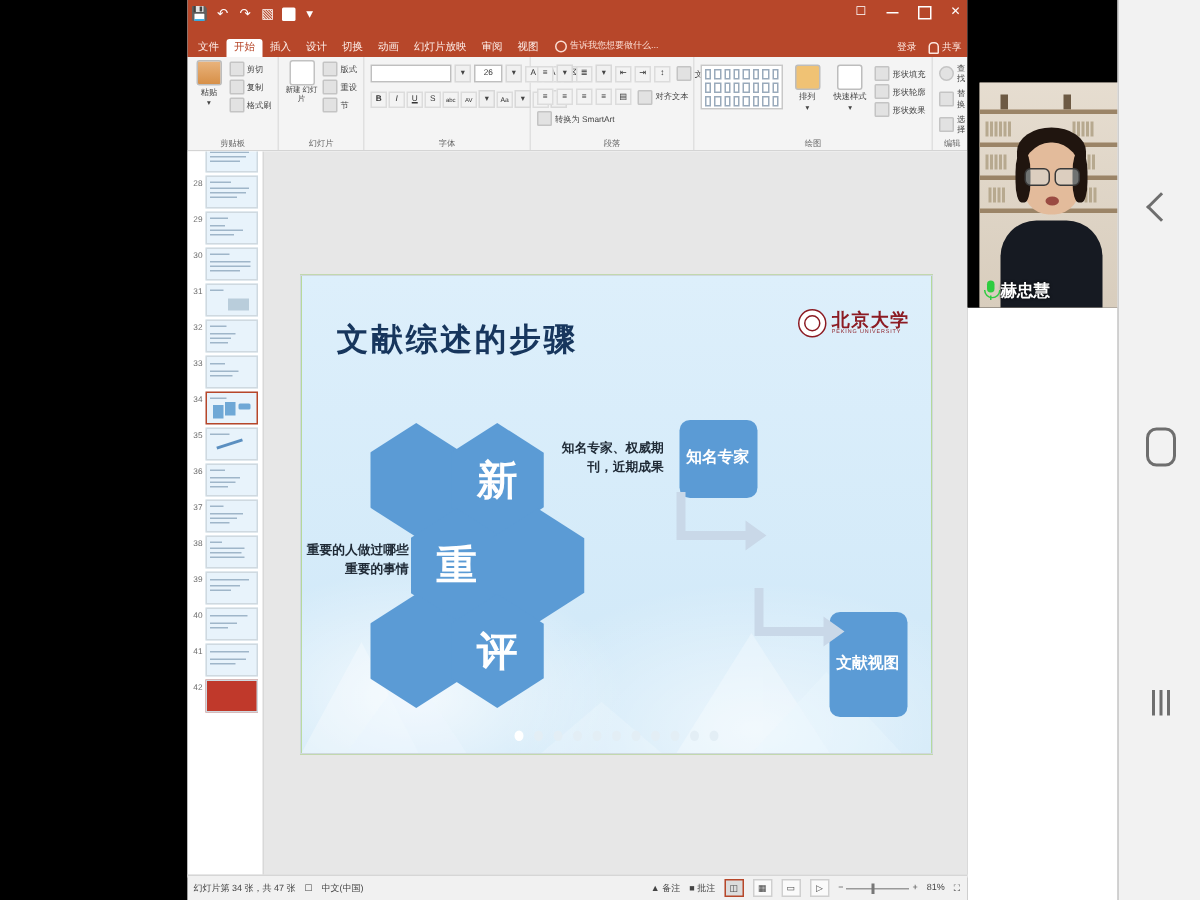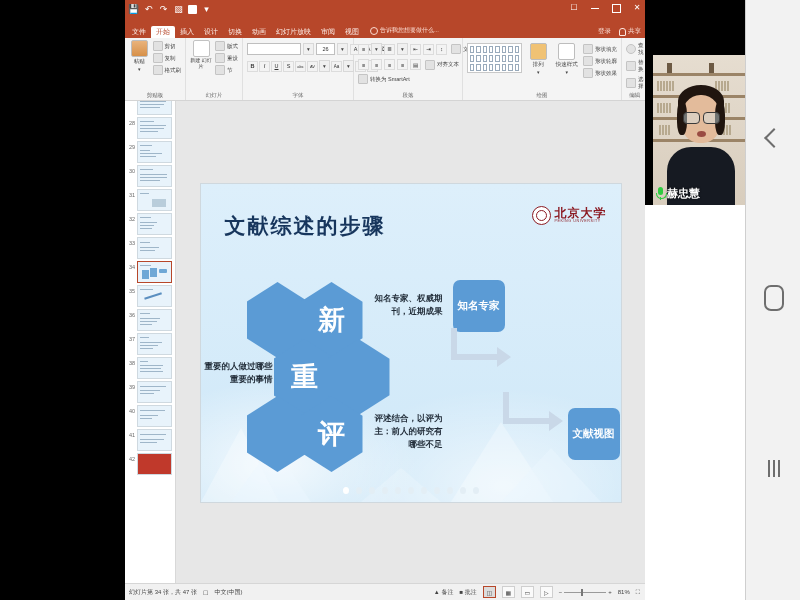--- a/index.html
+++ b/index.html
@@ -544,24 +544,23 @@
 
           <div class="hex" style="left:46px;top:98px;"></div>
           <div class="hex" style="left:100px;top:98px;">新</div>
           <div class="hex" style="left:73px;top:155px;">重</div>
           <div class="hex" style="left:127px;top:155px;"></div>
           <div class="hex" style="left:46px;top:212px;"></div>
           <div class="hex" style="left:100px;top:212px;">评</div>
 
           <div class="noteT" style="left:170px;top:108px;width:72px;">知名专家、权威期刊，近期成果</div>
           <div class="noteT" style="left:2px;top:176px;width:70px;text-align:right;">重要的人做过哪些重要的事情</div>
-          <div class="noteT" style="left:170px;top:228px;width:72px;">评述结合，以评为主：前人的研究有哪些不足</div>
 
           <div class="fbox" style="left:252px;top:96px;width:52px;height:52px;">知名专家</div>
-          <div class="fbox" style="left:367px;top:224px;width:52px;height:52px;">文献视图</div>
+          <div class="fbox" style="left:352px;top:224px;width:52px;height:70px;">文献视图</div>
 
           <svg class="arrowsvg" style="left:248px;top:140px;width:70px;height:60px;" viewBox="0 0 70 60">
             <path d="M8 4 L8 30 L48 30 L48 23 L62 33 L48 43 L48 36 L2 36 L2 4 Z" fill="#c9d8e8"></path>
           </svg>
           <svg class="arrowsvg" style="left:300px;top:204px;width:70px;height:60px;" viewBox="0 0 70 60">
             <path d="M8 4 L8 30 L48 30 L48 23 L62 33 L48 43 L48 36 L2 36 L2 4 Z" fill="#c9d8e8"></path>
           </svg>
 
           <div class="dots">
             <i class="on"></i>

